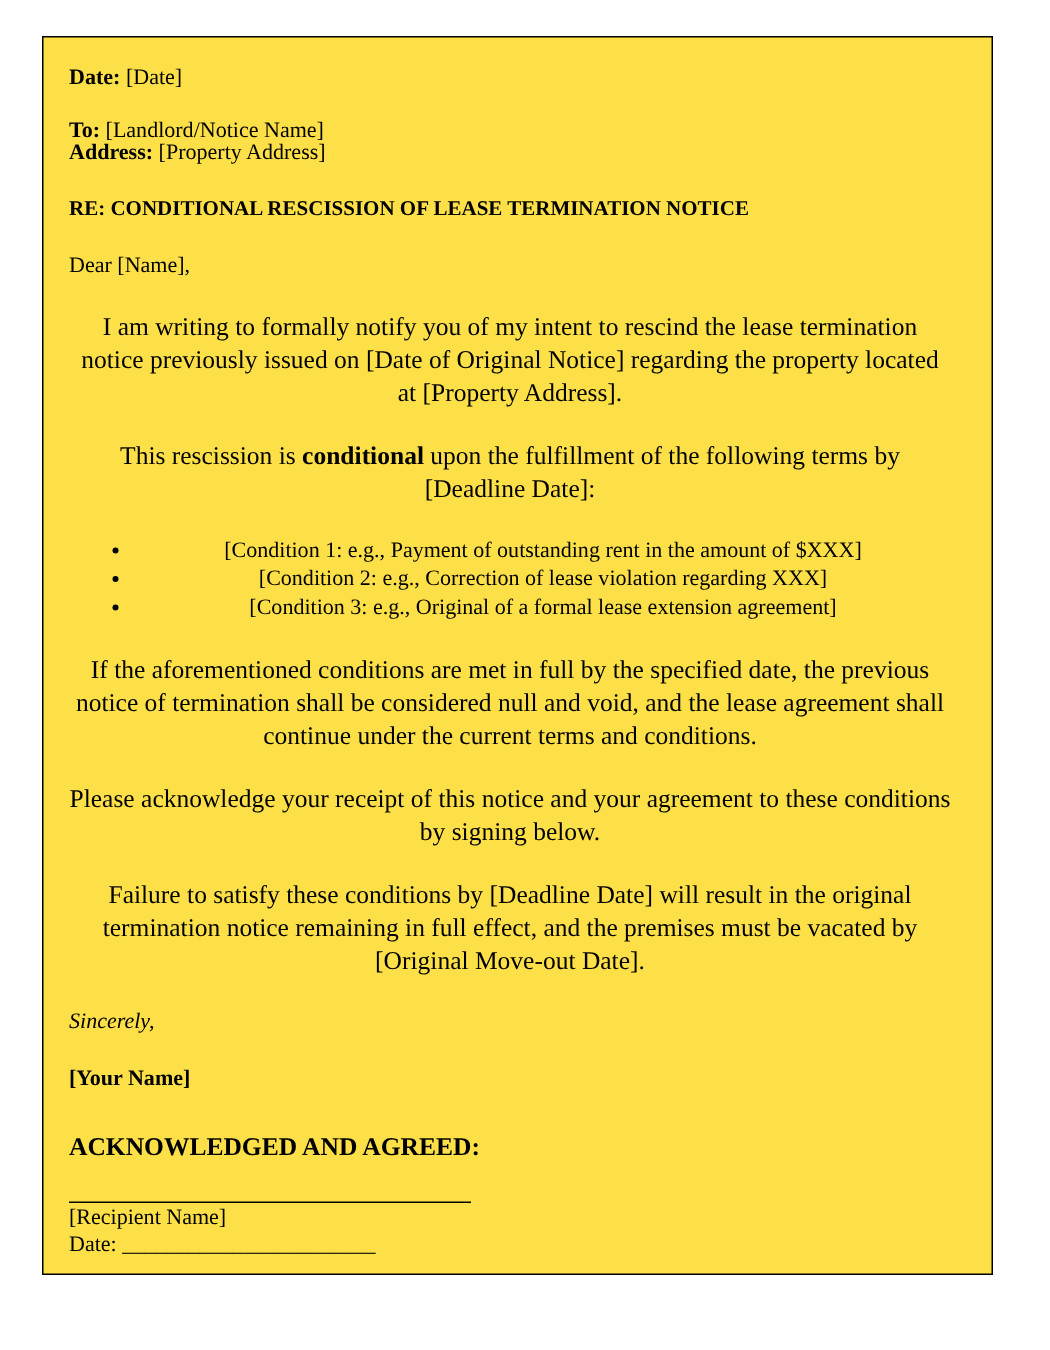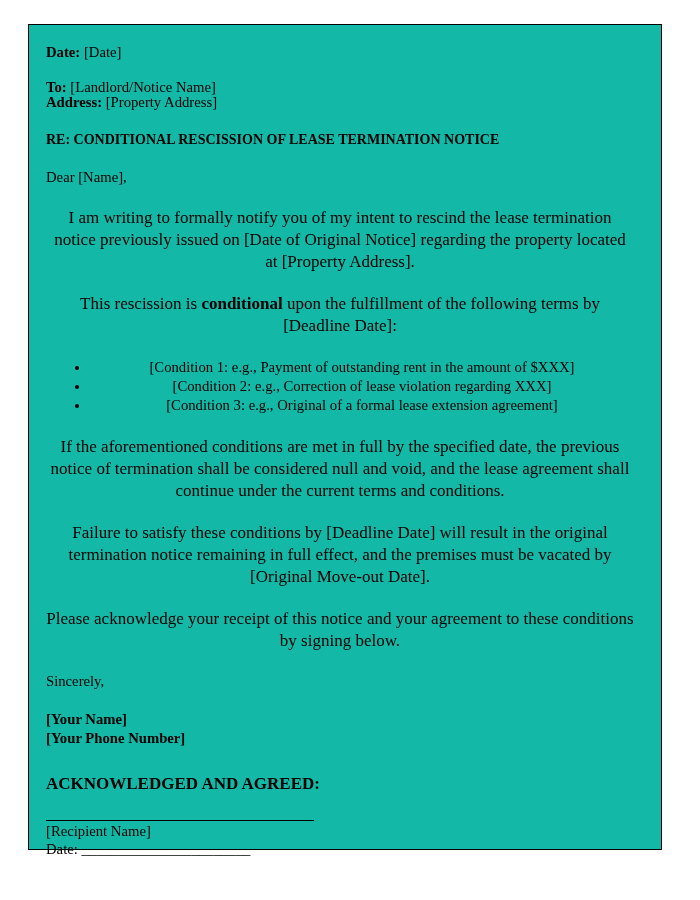--- a/index.html
+++ b/index.html
@@ -20,21 +20,21 @@
     background: #ffffff;
   }
   .sheet {
     position: absolute;
     left: 28px;
     top: 24px;
     width: 634px;
     height: 826px;
     border: 1px solid #000000;
     box-sizing: border-box;
-    background: #14b8a6;
+    background: #fde047;
     padding-left: 22px;
   }
   .content {
     position: absolute;
     left: 17px;
     top: 20px;
     width: 588px;
   }
   .line {
     font-size: 14.7px;
@@ -103,20 +103,21 @@
     margin-top: 16px;
   }
   .name-line {
     font-size: 14.7px;
     line-height: 1.30;
     margin: 0;
   }
   .sincerely {
     font-size: 14.7px;
     margin: 0 0 20px 0;
+    font-style: italic;
   }
   .names {
     margin: 0 0 26px 0;
     font-weight: bold;
   }
 </style>
 </head>
 <body>
 
 <div class="page">
@@ -147,29 +148,28 @@
       <p class="para"><span>This rescission is </span><span class="bold">conditional</span><span> upon the fulfillment of the following terms by [Deadline Date]:</span></p>
 
       <ul class="conditions">
         <li>[Condition 1: e.g., Payment of outstanding rent in the amount of $XXX]</li>
         <li>[Condition 2: e.g., Correction of lease violation regarding XXX]</li>
         <li>[Condition 3: e.g., Original of a formal lease extension agreement]</li>
       </ul>
 
       <p class="para">If the aforementioned conditions are met in full by the specified date, the previous notice of termination shall be considered null and void, and the lease agreement shall continue under the current terms and conditions.</p>
 
+      <p class="para">Please acknowledge your receipt of this notice and your agreement to these conditions by signing below.</p>
+
       <p class="para">Failure to satisfy these conditions by [Deadline Date] will result in the original termination notice remaining in full effect, and the premises must be vacated by [Original Move-out Date].</p>
-
-      <p class="para">Please acknowledge your receipt of this notice and your agreement to these conditions by signing below.</p>
 
       <div class="sincerely">Sincerely,</div>
 
       <div class="names">
         <div class="name-line">[Your Name]</div>
-        <div class="name-line">[Your Phone Number]</div>
       </div>
 
       <div class="ack">ACKNOWLEDGED AND AGREED:</div>
 
       <div class="sign-block">
         <div class="sig-line"></div>
         <div class="recipient">[Recipient Name]</div>
         <div class="date-sig">Date: _______________________</div>
       </div>
 

